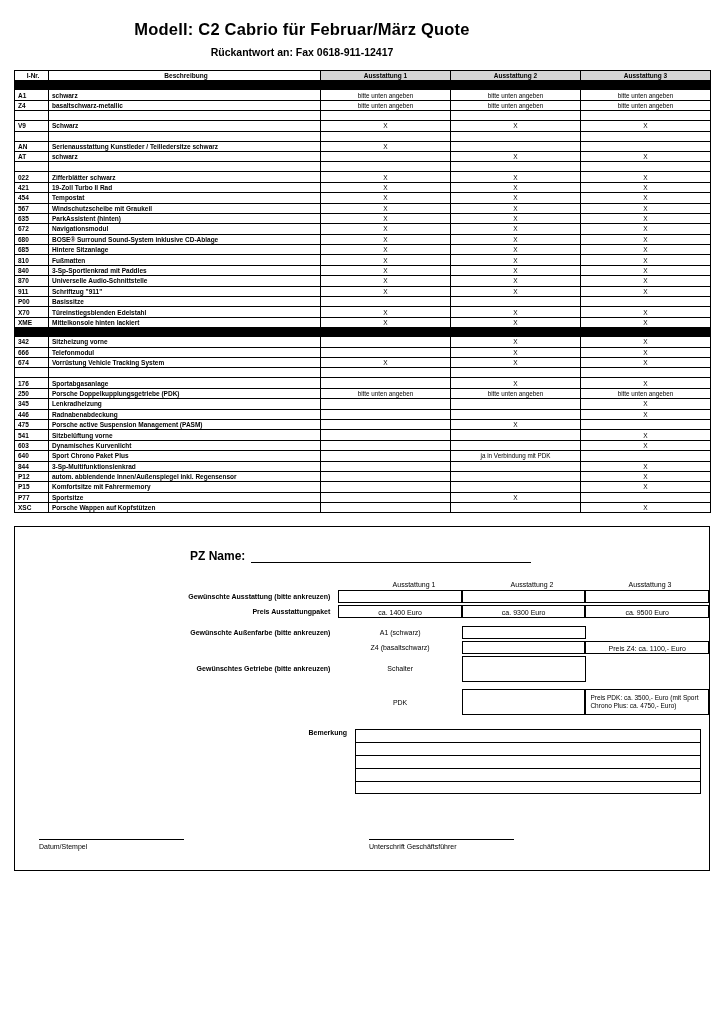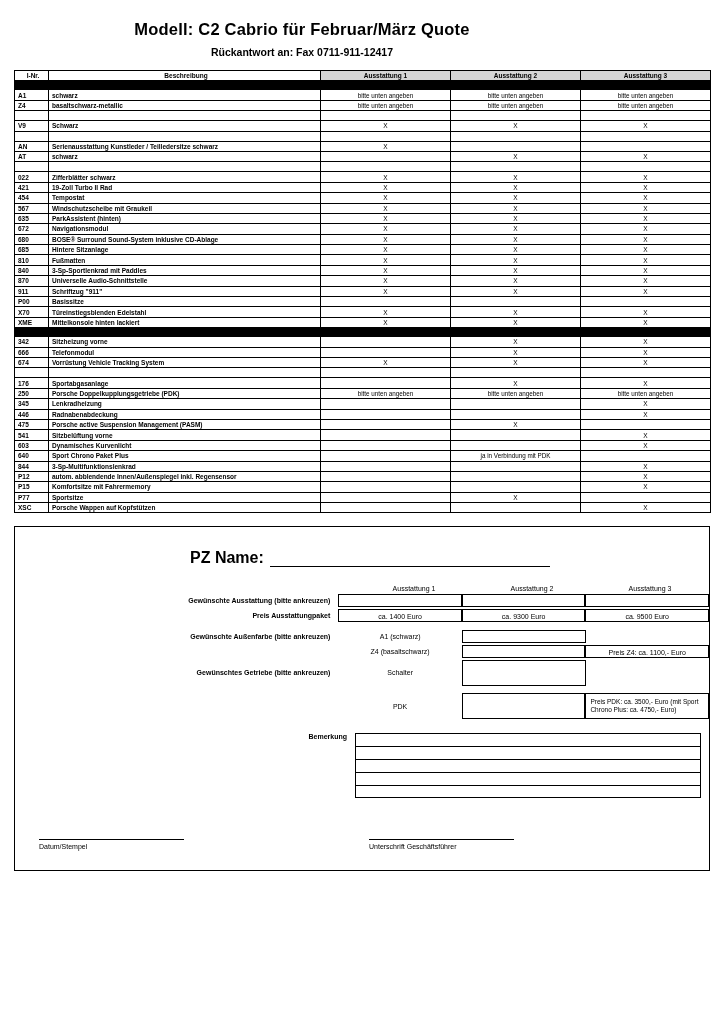--- a/index.html
+++ b/index.html
@@ -76,21 +76,21 @@
     width: 696px;
     border: 1px solid #000;
     margin-top: 13px;
     height: 345px;
     position: relative;
     font-size: 7px;
   }
   .pz-row {
     margin-top: 22px;
     padding-left: 175px;
-    font-size: 16px;
+    font-size: 12px;
     font-weight: bold;
     display: flex;
     align-items: flex-end;
   }
   .pz-line {
     display: inline-block;
     width: 280px;
     border-bottom: 1px solid #000;
     height: 12px;
     margin-left: 6px;
@@ -163,21 +163,21 @@
     line-height: 1.35;
     padding-left: 4px;
   }
 </style>
 </head>
 <body>
 
 <div class="page">
 
   <div class="title">Modell: C2 Cabrio für Februar/März Quote</div>
-  <div class="subtitle">Rückantwort an: Fax 0711-911-12417</div>
+  <div class="subtitle">Rückantwort an: Fax 0618-911-12417</div>
 
   <table class="main">
     <thead>
       <tr>
         <th class="c-code head-left">I-Nr.</th>
         <th class="c-desc head-left">Beschreibung</th>
         <th class="c-opt">Ausstattung 1</th>
         <th class="c-opt">Ausstattung 2</th>
         <th class="c-opt">Ausstattung 3</th>
       </tr>

